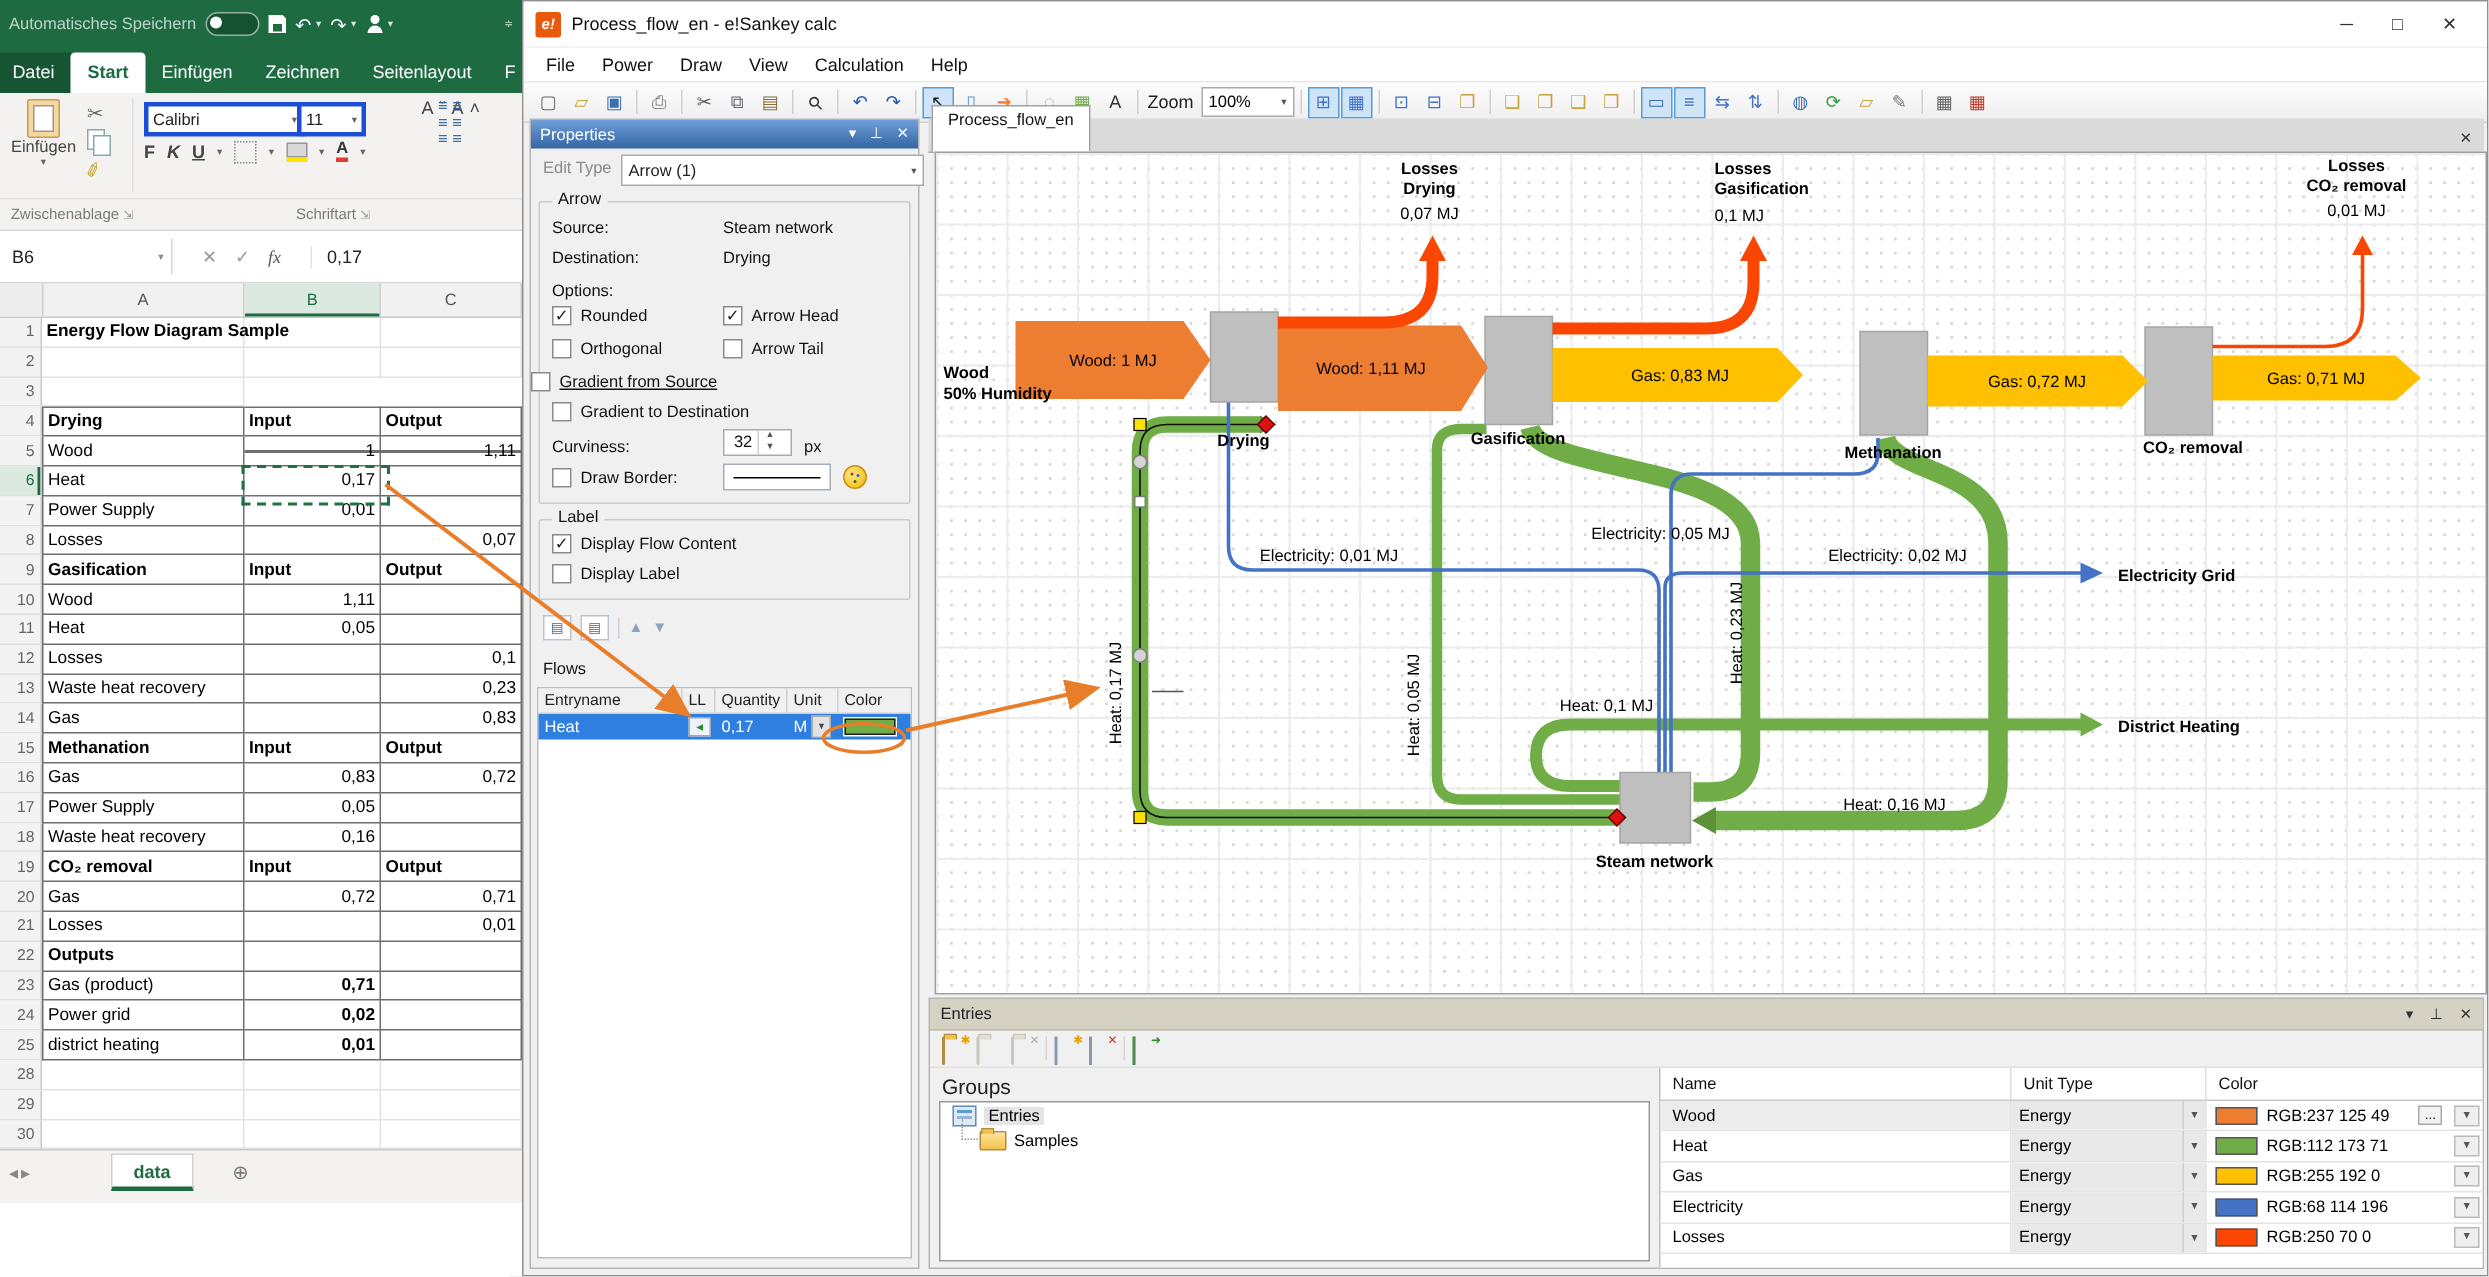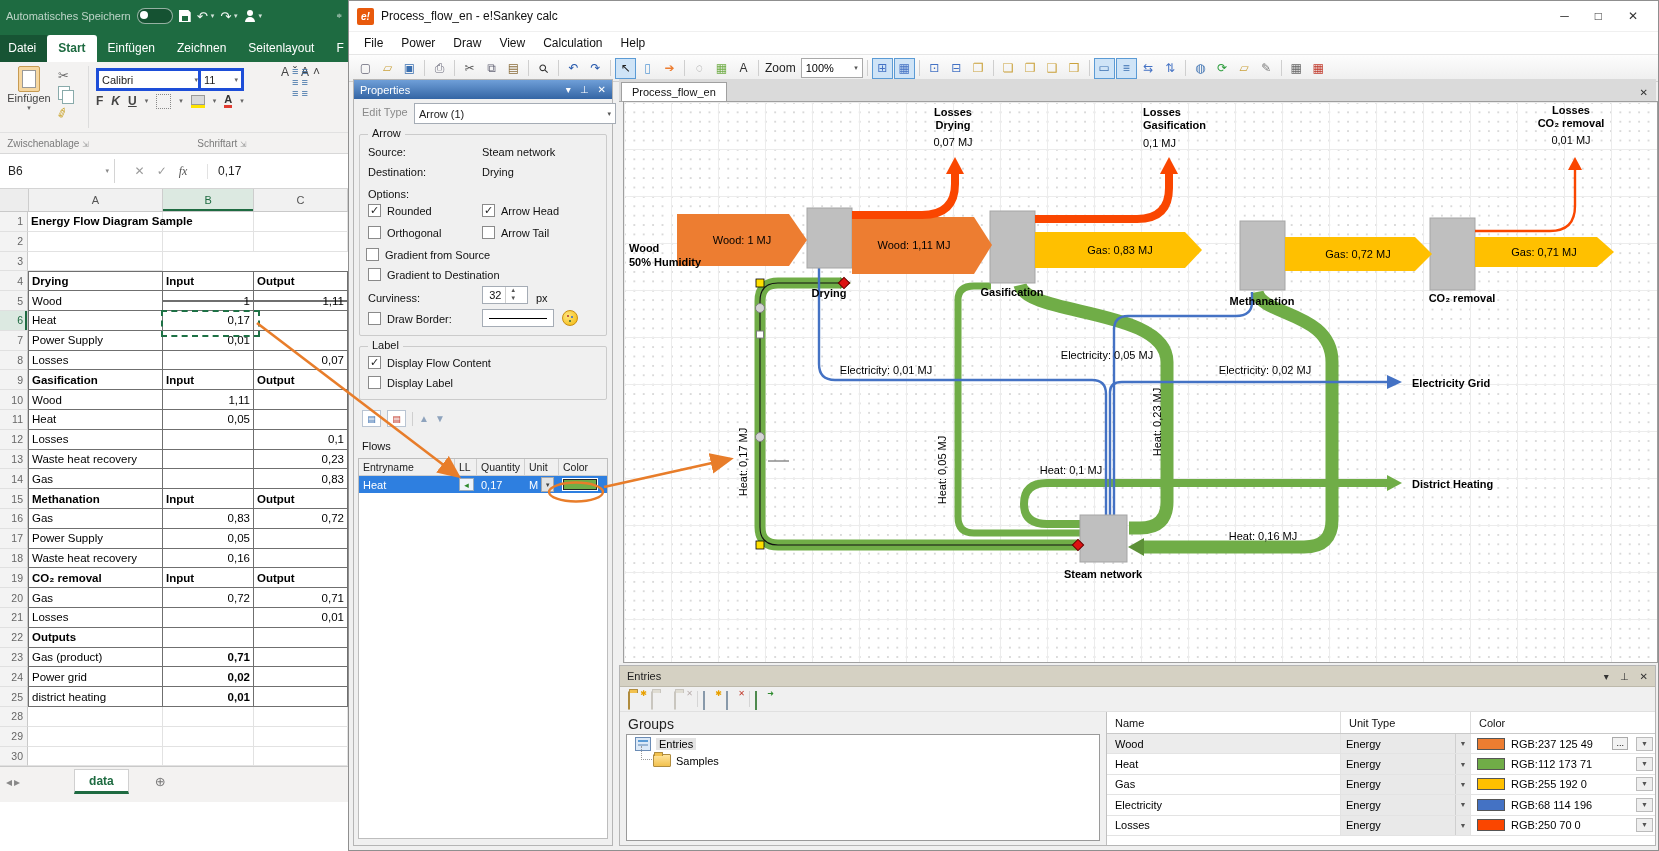--- a/index.html
+++ b/index.html
@@ -121,21 +121,21 @@
   .ft-head{display:flex;height:16px;background:#f0f0f0;border-bottom:1px solid #cfcfcf;font-size:10.5px;color:#222;}
   .ft-head div{border-right:1px solid #cfcfcf;display:flex;align-items:center;padding-left:4px;box-sizing:border-box;overflow:hidden;white-space:nowrap;}
   .ft-row{display:flex;height:17px;background:#2e7fe0;color:#fff;font-size:11px;}
   .ft-row div{display:flex;align-items:center;padding-left:4px;box-sizing:border-box;overflow:hidden;}
   .c-entry{width:96px;flex:none;}.c-ll{width:22px;flex:none;}.c-qty{width:48px;flex:none;}.c-unit{width:34px;flex:none;}.c-col{flex:1;}
   .llic{width:13px;height:11px;background:#eef3fa;border:1px solid #9ab;color:#2c8a2c;font-size:9px;display:flex;align-items:center;justify-content:center;}
   .unitdd{margin-left:3px;width:11px;height:13px;background:#e3e3e3;border:1px solid #aaa;color:#444;font-size:6px;display:flex;align-items:center;justify-content:center;}
   .swatch{width:32px;height:9px;background:#70AD47;border:1px solid #222;box-shadow:0 0 0 1px #fff;}
   
   .doctabs{position:absolute;left:270px;top:78px;right:2px;height:22px;background:#dadada;border-bottom:1px solid #a8a8a8;display:flex;align-items:flex-end;}
-  .doctab{background:#fff;border:1px solid #a0a0a0;border-bottom:none;font-size:11px;padding:3px 10px 3px;margin-left:2px;color:#111;}
+  .doctab{background:#fff;border:1px solid #a0a0a0;border-bottom:none;font-size:11px;padding:3px 10px 15px;margin-left:2px;color:#111;}
   .dt-close{margin-left:auto;font-size:10px;color:#333;padding:0 8px 3px;}
   .canvas{position:absolute;left:274px;top:100px;width:1033px;height:560px;border:1px solid #9f9f9f;box-sizing:content-box;background-color:#fff;
     background-image:linear-gradient(#ececec 1px,transparent 1px),linear-gradient(90deg,#ececec 1px,transparent 1px),
                      radial-gradient(circle at 1px 1px,#d9d9d9 0.9px,transparent 1.2px);
     background-size:47px 47px,47px 47px,9.4px 9.4px;}
   .canvas svg{display:block;}
   
   .entries{position:absolute;left:270px;top:664px;width:1037px;height:181px;background:#f0f0f0;border:1px solid #b5b5b5;box-sizing:border-box;}
   .en-title{height:20px;background:#d5d1c3;display:flex;align-items:center;padding:0 7px;font-size:11px;color:#222;border-bottom:1px solid #bdb9ab;}
   .en-title .btns{margin-left:auto;display:flex;gap:11px;font-size:10px;color:#333;}
@@ -558,21 +558,21 @@
         <span>Arrow Head</span>
       </div>
     <div class="cbrow" style="top:146px;left:14px;">
         <span class="cb"></span>
         <span>Orthogonal</span>
       </div>
     <div class="cbrow" style="top:146px;left:128px;">
         <span class="cb"></span>
         <span>Arrow Tail</span>
       </div>
-    <div class="cbrow" style="top:168px;left:12px;">
+    <div class="cbrow" style="top:168px;left:0;text-decoration:underline;">
         <span class="cb"></span>
         <span>Gradient from Source</span>
       </div>
     <div class="cbrow" style="top:188px;left:14px;">
         <span class="cb"></span>
         <span>Gradient to Destination</span>
       </div>
     <div class="prow" style="top:212px;left:14px;">
         <span>Curviness:</span>
       </div>

